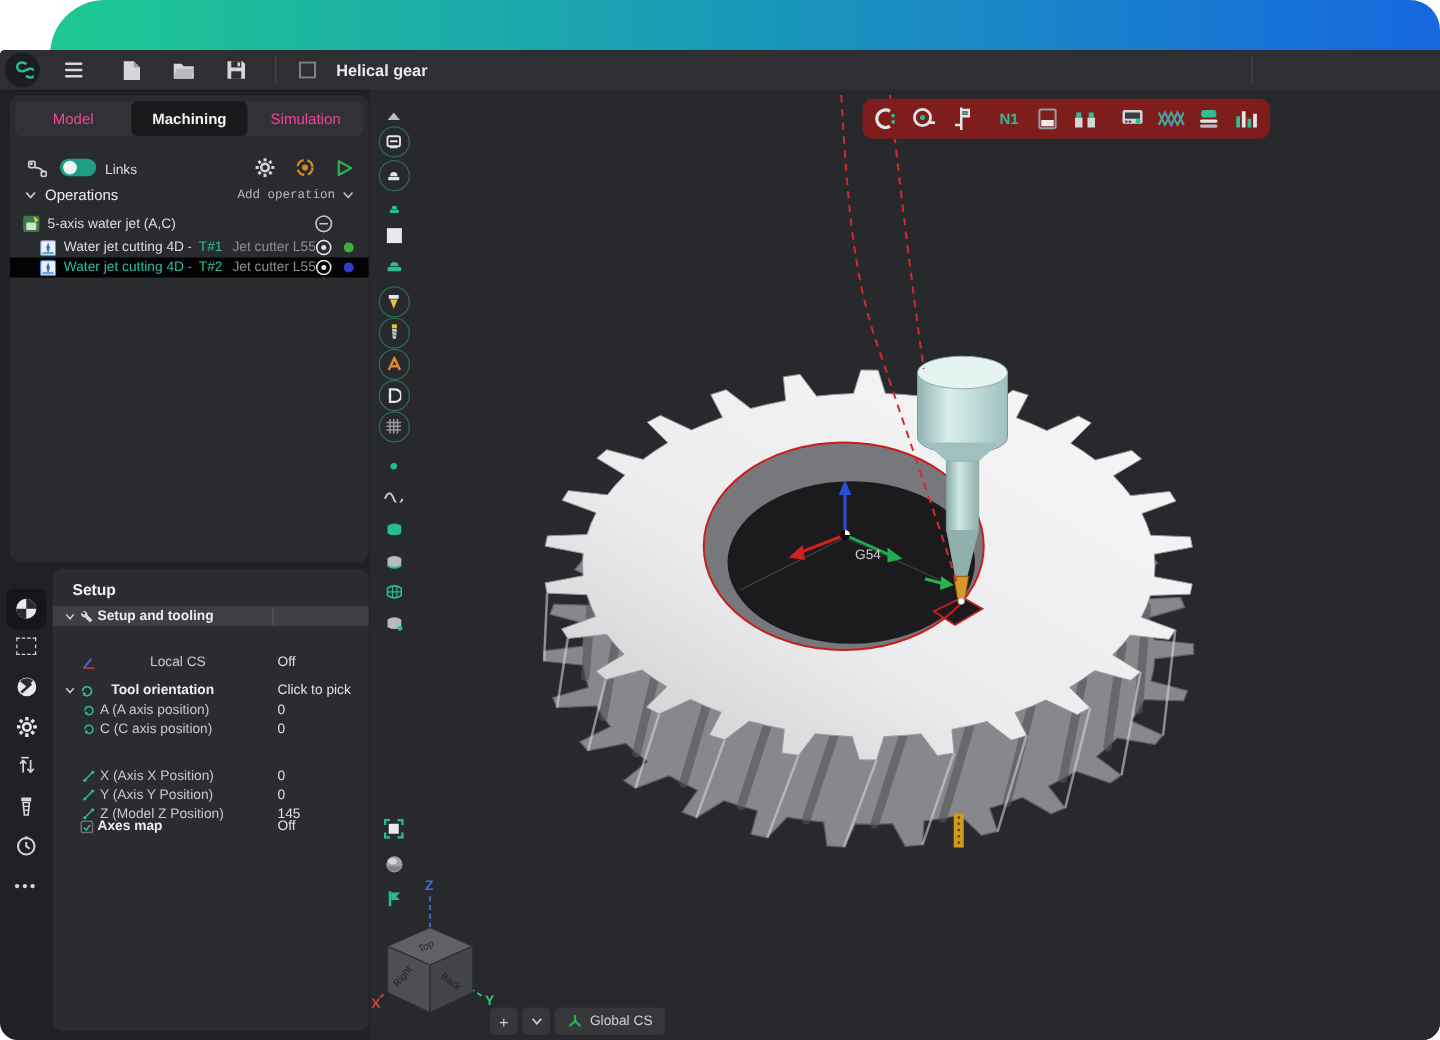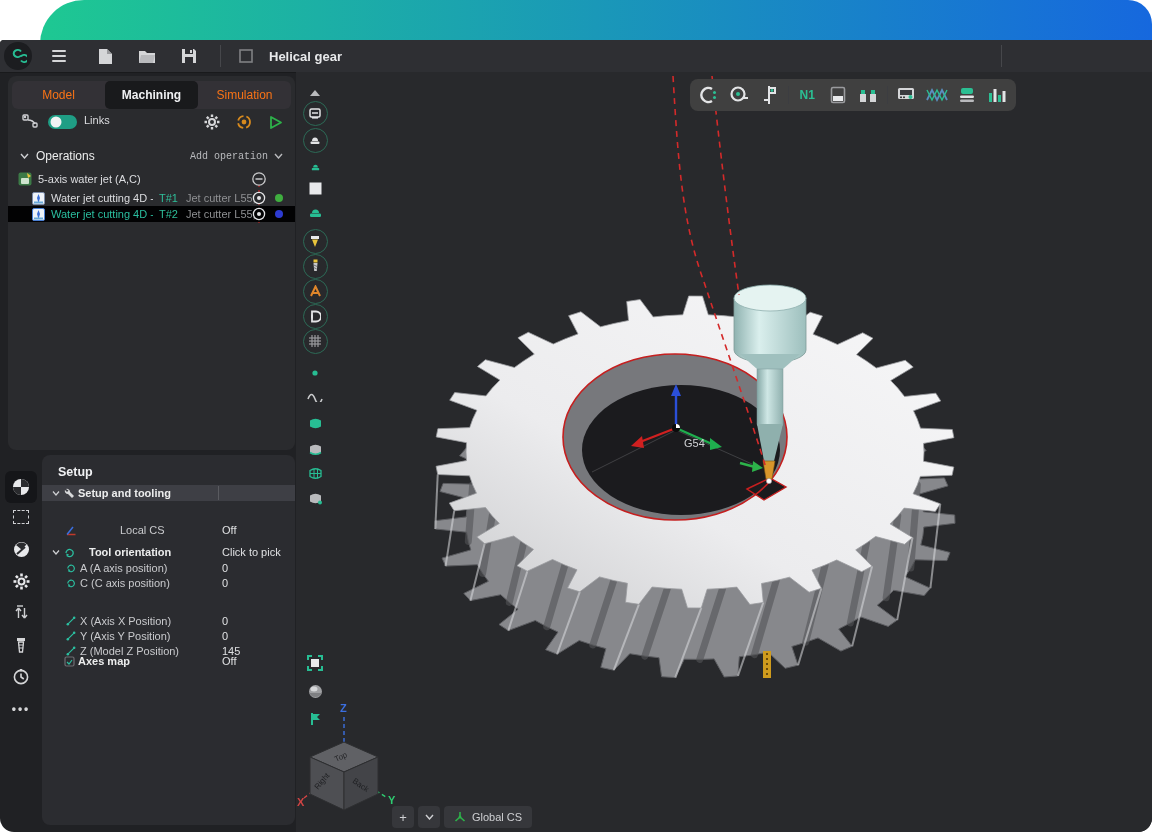--- a/index.html
+++ b/index.html
@@ -6,23 +6,23 @@
   .app{position:relative;width:1152px;height:832px;overflow:hidden;background:#fff;}
   .banner{position:absolute;left:40px;top:0;width:1112px;height:46px;border-radius:44px 24px 0 0;}
   .window{position:absolute;left:0;top:40px;width:1152px;height:792px;background:#202124;border-radius:4px 0 14px 14px;overflow:hidden;}
   .titlebar{position:absolute;left:0;top:0;width:1152px;height:32px;background:#2e2f33;border-bottom:1px solid #191a1c;display:flex;align-items:center;}
   .tb-sep{width:1px;height:22px;background:#46474b;margin:0 8px;}
   .tb-btn{width:26px;height:26px;display:flex;align-items:center;justify-content:center;margin:0 4px;border-radius:4px;}
   .title-text{color:#e8e9eb;font-size:13px;font-weight:bold;margin-left:6px;}
   
   .tree-panel{position:absolute;left:8px;top:36px;width:287px;height:374px;background:#2a2b2e;border-radius:8px;overflow:hidden;}
   .tabsbar{position:absolute;left:4px;top:5px;width:279px;height:28px;background:#333136;border-radius:6px;display:flex;}
-  .tab{flex:1;display:flex;align-items:center;justify-content:center;font-size:12px;color:#f97316;border-radius:5px;}
+  .tab{flex:1;display:flex;align-items:center;justify-content:center;font-size:12px;color:#ec4899;border-radius:5px;}
   .tab.active{background:#191a1c;color:#f0f1f3;font-weight:bold;}
-  .linksrow{position:absolute;left:0;top:38px;width:287px;height:28px;display:flex;align-items:flex-start;}
+  .linksrow{position:absolute;left:0;top:38px;width:287px;height:28px;display:flex;align-items:flex-end;}
   .ops-header{position:absolute;left:0;top:70px;width:287px;height:20px;display:flex;align-items:center;}
   .tree{position:absolute;left:0;top:94px;width:287px;}
   .trow{position:relative;height:16px;display:flex;align-items:center;font-size:11px;color:#dcdde0;}
   .trow .lbl{white-space:nowrap;overflow:hidden;}
   .trow.sel{background:#020203;}
   .trow.sel .lbl{color:#2bbfa0;}
   .ttag{color:#2fbf9a;margin-left:6px;}
   .ttool{color:#8f9093;margin-left:8px;white-space:nowrap;overflow:hidden;max-width:72px;}
   .iconstrip{position:absolute;left:0;top:415px;width:42px;height:377px;}
   .strip-it{position:absolute;left:5px;width:32px;height:32px;display:flex;align-items:center;justify-content:center;border-radius:6px;}
@@ -31,21 +31,21 @@
   .srow{position:absolute;left:0;width:253px;height:16px;display:flex;align-items:center;font-size:11px;color:#c9cacd;}
   .srow .sv{position:absolute;left:180px;color:#dfe0e2;}
   .srow.grp{color:#eceded;font-weight:bold;}
   .srow .chev{position:absolute;left:10px;}
   .srow .sic{position:absolute;display:flex;}
   .srow .slb{position:absolute;}
   .hl{background:#3e3f45;}
   
   .viewport{position:absolute;left:296px;top:32px;width:856px;height:760px;background:#28292c;overflow:hidden;border-radius:0 0 10px 0;}
   .scene{position:absolute;left:0;top:0;pointer-events:none;}
-  .vtoolbar{position:absolute;left:394px;top:7px;width:326px;height:32px;background:#404040;border-radius:8px;display:flex;align-items:center;justify-content:space-evenly;}
+  .vtoolbar{position:absolute;left:394px;top:7px;width:326px;height:32px;background:#7f1d1d;border-radius:8px;display:flex;align-items:center;justify-content:space-evenly;}
   .vt-sep{width:1px;height:18px;background:#3c3d41;}
   .vt-it{width:24px;height:24px;display:flex;align-items:center;justify-content:center;}
   .mtool{position:absolute;left:5px;top:0;width:28px;}
   .mt-it{position:absolute;left:1px;width:26px;height:26px;display:flex;align-items:center;justify-content:center;}
   .circ{width:25px;height:25px;border:1.5px solid #2c6a56;border-radius:50%;display:flex;align-items:center;justify-content:center;box-sizing:border-box;}
   .navbtn{position:absolute;height:22px;background:#36373b;border-radius:4px;color:#cfd0d3;display:flex;align-items:center;justify-content:center;font-size:13px;}
   .ncbadge{color:#2bbf93;font-weight:bold;font-size:12px;}
   .hamb{display:flex;flex-direction:column;gap:3px;}
   .hamb div{width:14px;height:2px;background:#d5d6d8;border-radius:1px;}
   .dots3{color:#d5d6d8;font-size:12px;letter-spacing:2px;font-weight:bold;}

